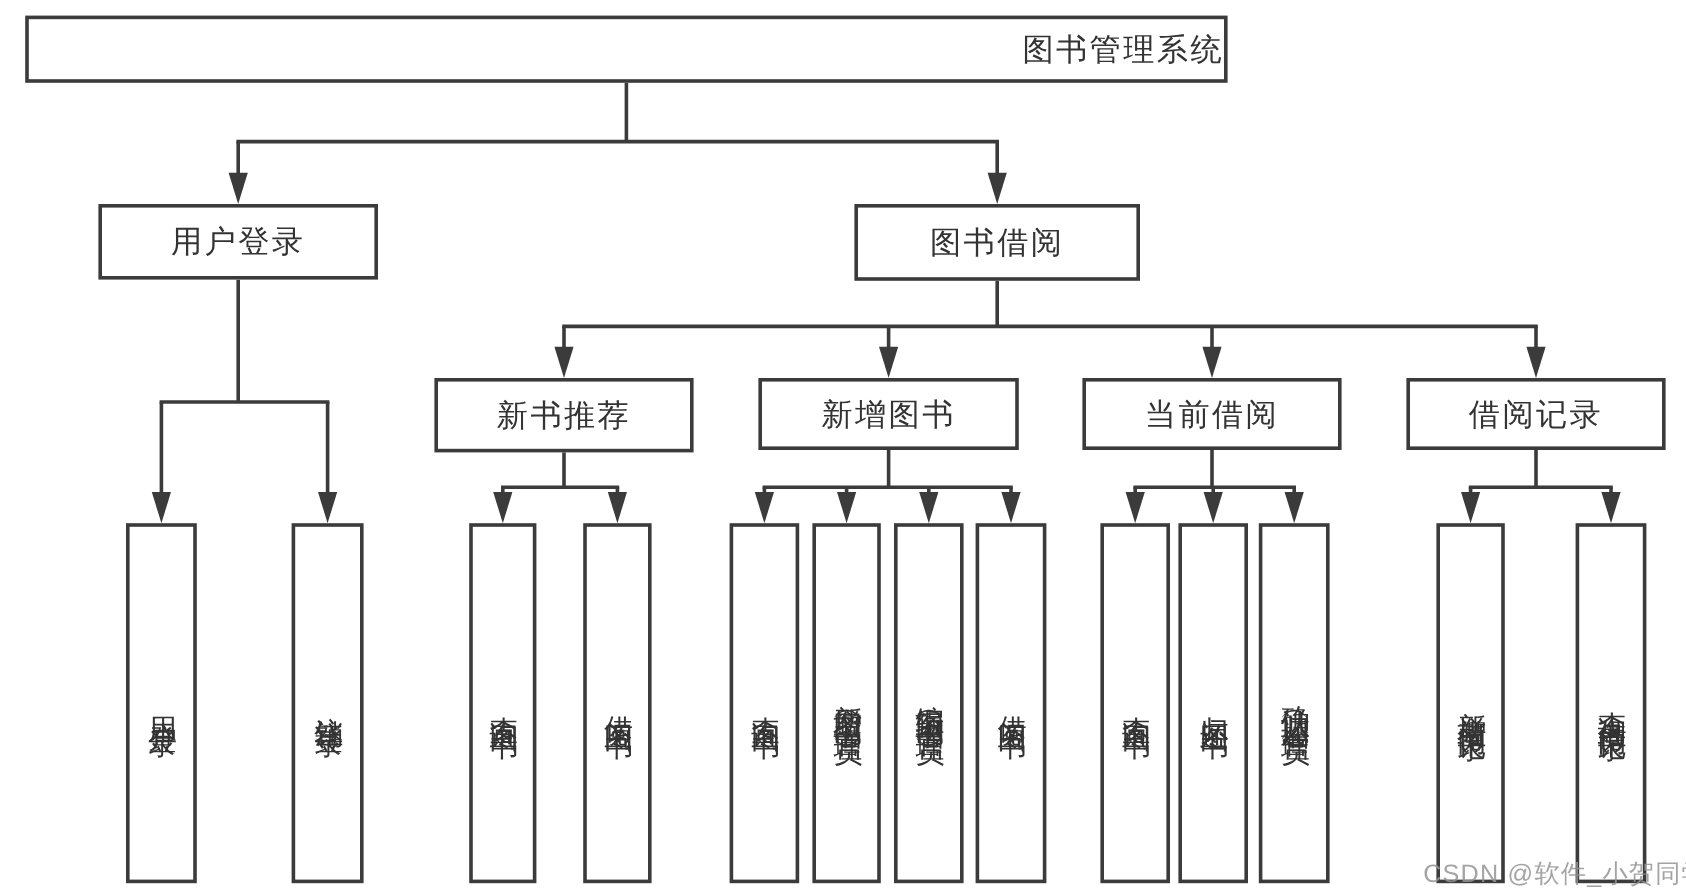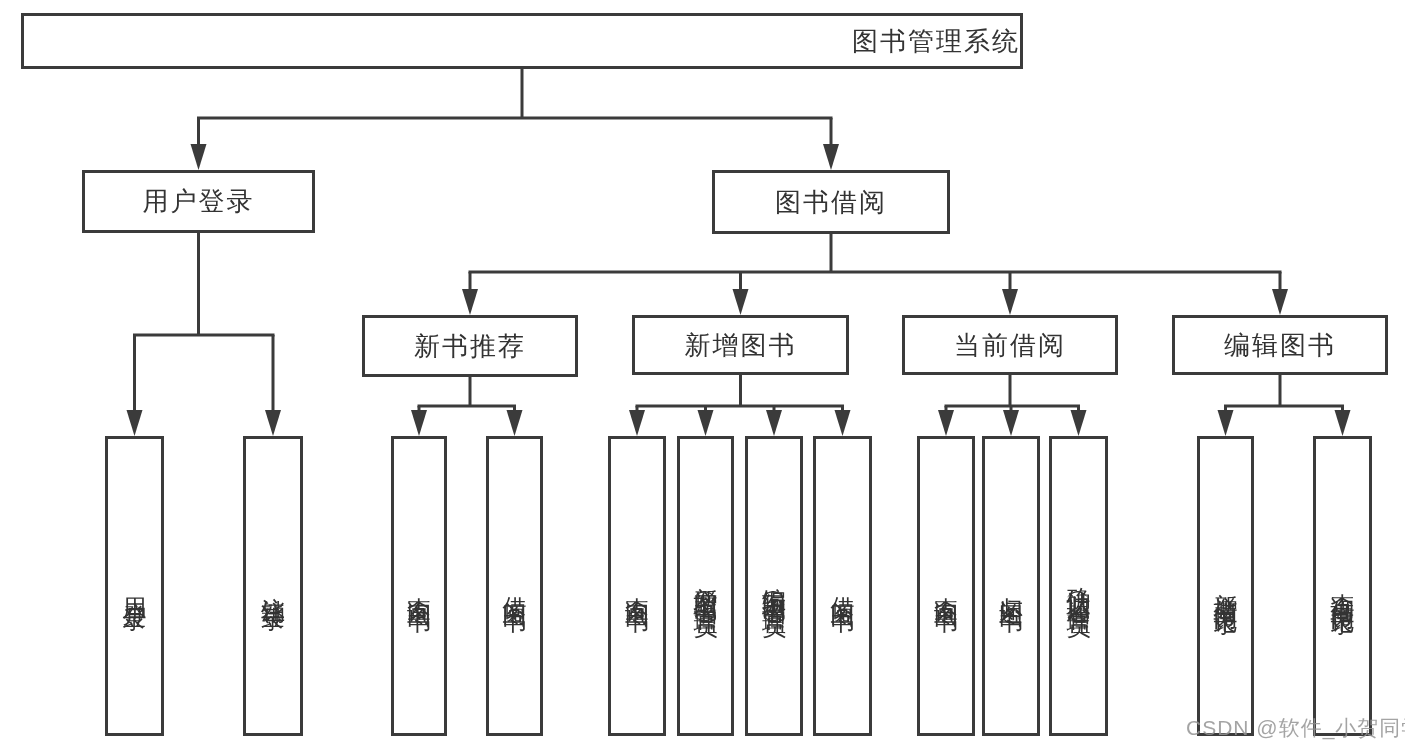--- a/index.html
+++ b/index.html
@@ -132,21 +132,21 @@
   <div class="node" style="left:362px;top:315px;width:216px;height:62px;">
     <span>新书推荐</span>
   </div>
   <div class="node" style="left:632px;top:315px;width:217px;height:60px;">
     <span>新增图书</span>
   </div>
   <div class="node" style="left:902px;top:315px;width:216px;height:60px;">
     <span>当前借阅</span>
   </div>
   <div class="node" style="left:1172px;top:315px;width:216px;height:60px;">
-    <span>编辑图书</span>
+    <span>借阅记录</span>
   </div>
 
   <div class="leaf" style="left:105px;width:59px;">
     <span class="vtext">用户登录</span>
   </div>
   <div class="leaf" style="left:243px;width:60px;">
     <span class="vtext">注销登录</span>
   </div>
 
   <div class="leaf" style="left:391px;width:56px;">

